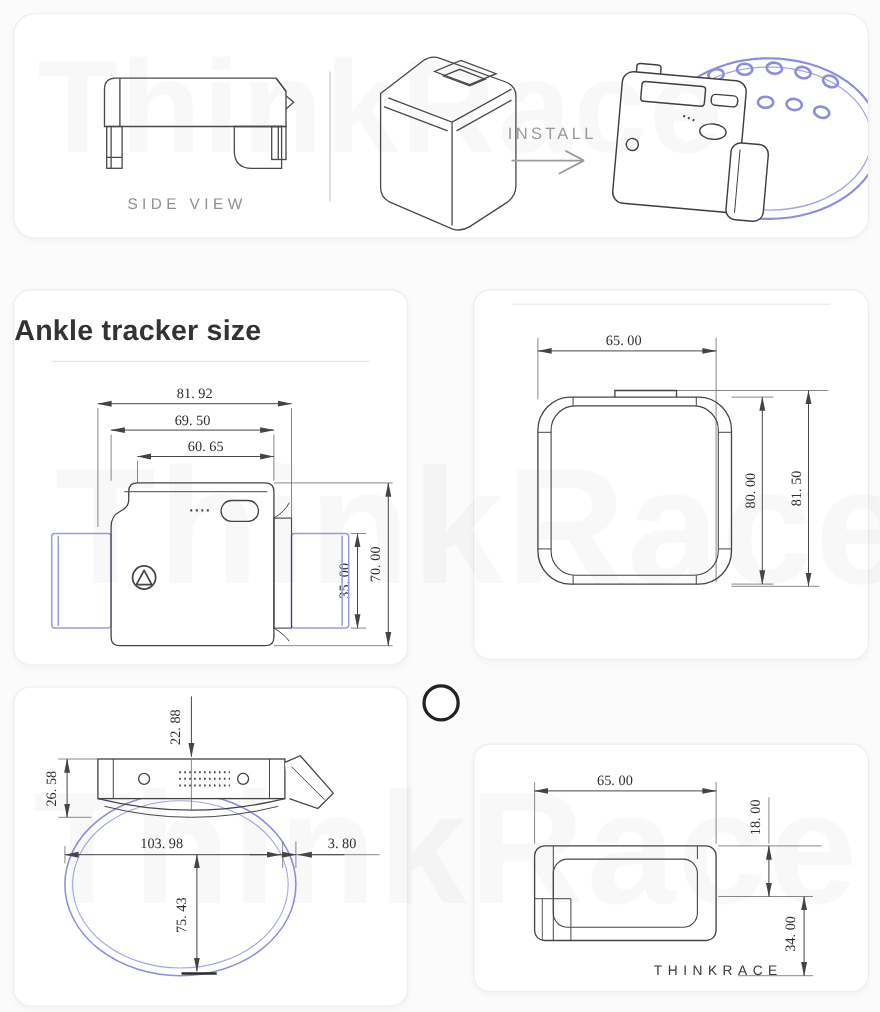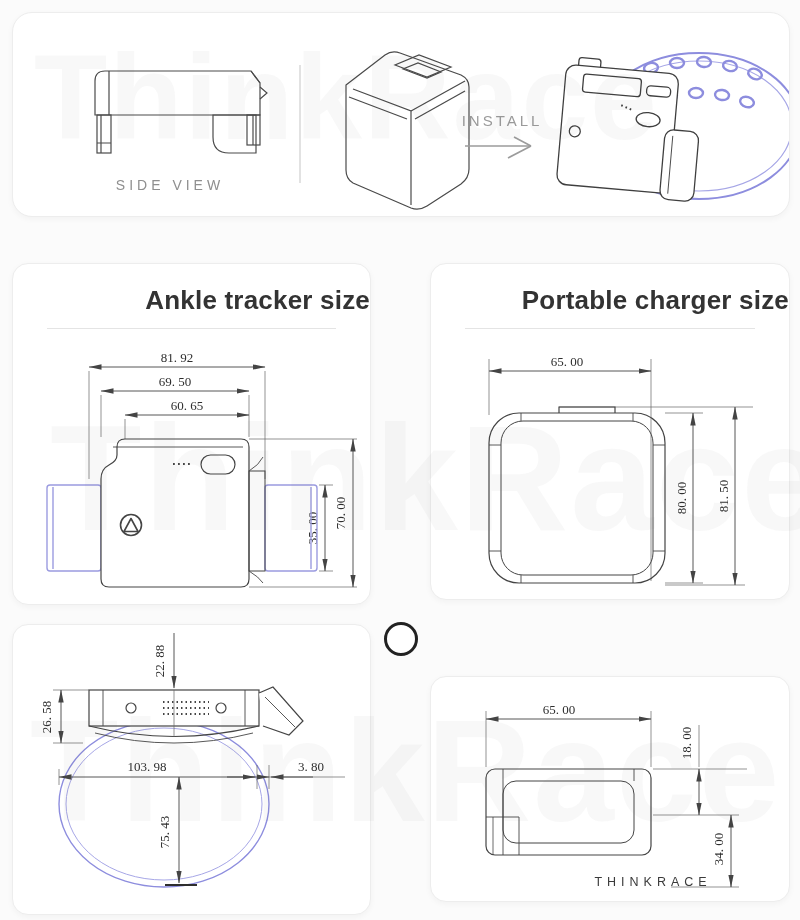--- a/index.html
+++ b/index.html
@@ -3,21 +3,21 @@
 <meta charset="utf-8">
 <style>
   html,body{margin:0;padding:0;}
   body{width:800px;height:920px;position:relative;background:#fbfbfb;font-family:"Liberation Sans",sans-serif;overflow:hidden;}
   .card{position:absolute;background:#ffffff;border:1px solid #ededed;border-radius:16px;box-shadow:0 2px 6px rgba(0,0,0,0.04);overflow:hidden;}
   #banner{left:12px;top:12px;width:776px;height:203px;border-radius:20px;}
   #ankle-card{left:12px;top:263px;width:357px;height:340px;}
   #charger-card{left:430px;top:263px;width:358px;height:335px;}
   #band-card{left:12px;top:624px;width:357px;height:289px;}
   #charger-side-card{left:430px;top:676px;width:358px;height:224px;}
-  .card-title{margin:0;padding-top:21px;text-align:right;font-size:26px;font-weight:600;color:#333;letter-spacing:0.2px;}
+  .card-title{margin:0;padding-top:21px;text-align:left;font-size:26px;font-weight:600;color:#333;letter-spacing:0.2px;}
   .divider{height:1px;background:#e4e4e4;margin:12px 34px 0 34px;}
   svg{display:block;}
   svg text{font-family:"Liberation Serif",serif;font-size:13px;fill:#2e2e2e;}
   .cad-label-sans{font-family:"Liberation Sans",sans-serif;}
   .watermark{position:absolute;z-index:5;pointer-events:none;font-weight:bold;color:rgba(90,90,90,0.045);white-space:nowrap;letter-spacing:2px;}
   #wm-top{left:34px;top:28px;font-size:120px;}
   #wm-mid{left:50px;top:392px;font-size:150px;}
   #wm-bot{left:30px;top:688px;font-size:145px;}
   #center-circle{position:absolute;left:384px;top:622px;width:28px;height:28px;border:3px solid #222;border-radius:50%;background:#fff;z-index:6;}
 </style>
@@ -147,21 +147,20 @@
       <path d="M236,242 Q246,248 250,254" fill="none" stroke-width="0.9"></path>
     </g>
     <g fill="none" stroke="#454545" stroke-width="1.6">
       <circle cx="118" cy="196" r="10.5"></circle>
       <path d="M118,189.5 L111,202.5 L125,202.5 Z" stroke-linejoin="round"></path>
     </g>
   </svg>
 </div>
 
 <div class="card" id="charger-card">
-  <h2 class="card-title">Portable charger size</h2>
   <div class="divider"></div>
   <svg width="358" height="269" viewBox="0 0 358 269">
     <defs>
       <marker id="arC" markerWidth="13" markerHeight="7" refX="12.5" refY="3.5" orient="auto-start-reverse" markerUnits="userSpaceOnUse">
         <path d="M13,3.5 L0,0.8 L0,6.2 Z" fill="#444"></path>
       </marker>
     </defs>
     <g stroke="#666" stroke-width="0.7">
       <line x1="58" y1="30" x2="58" y2="86"></line>
       <line x1="220" y1="30" x2="220" y2="252"></line>

